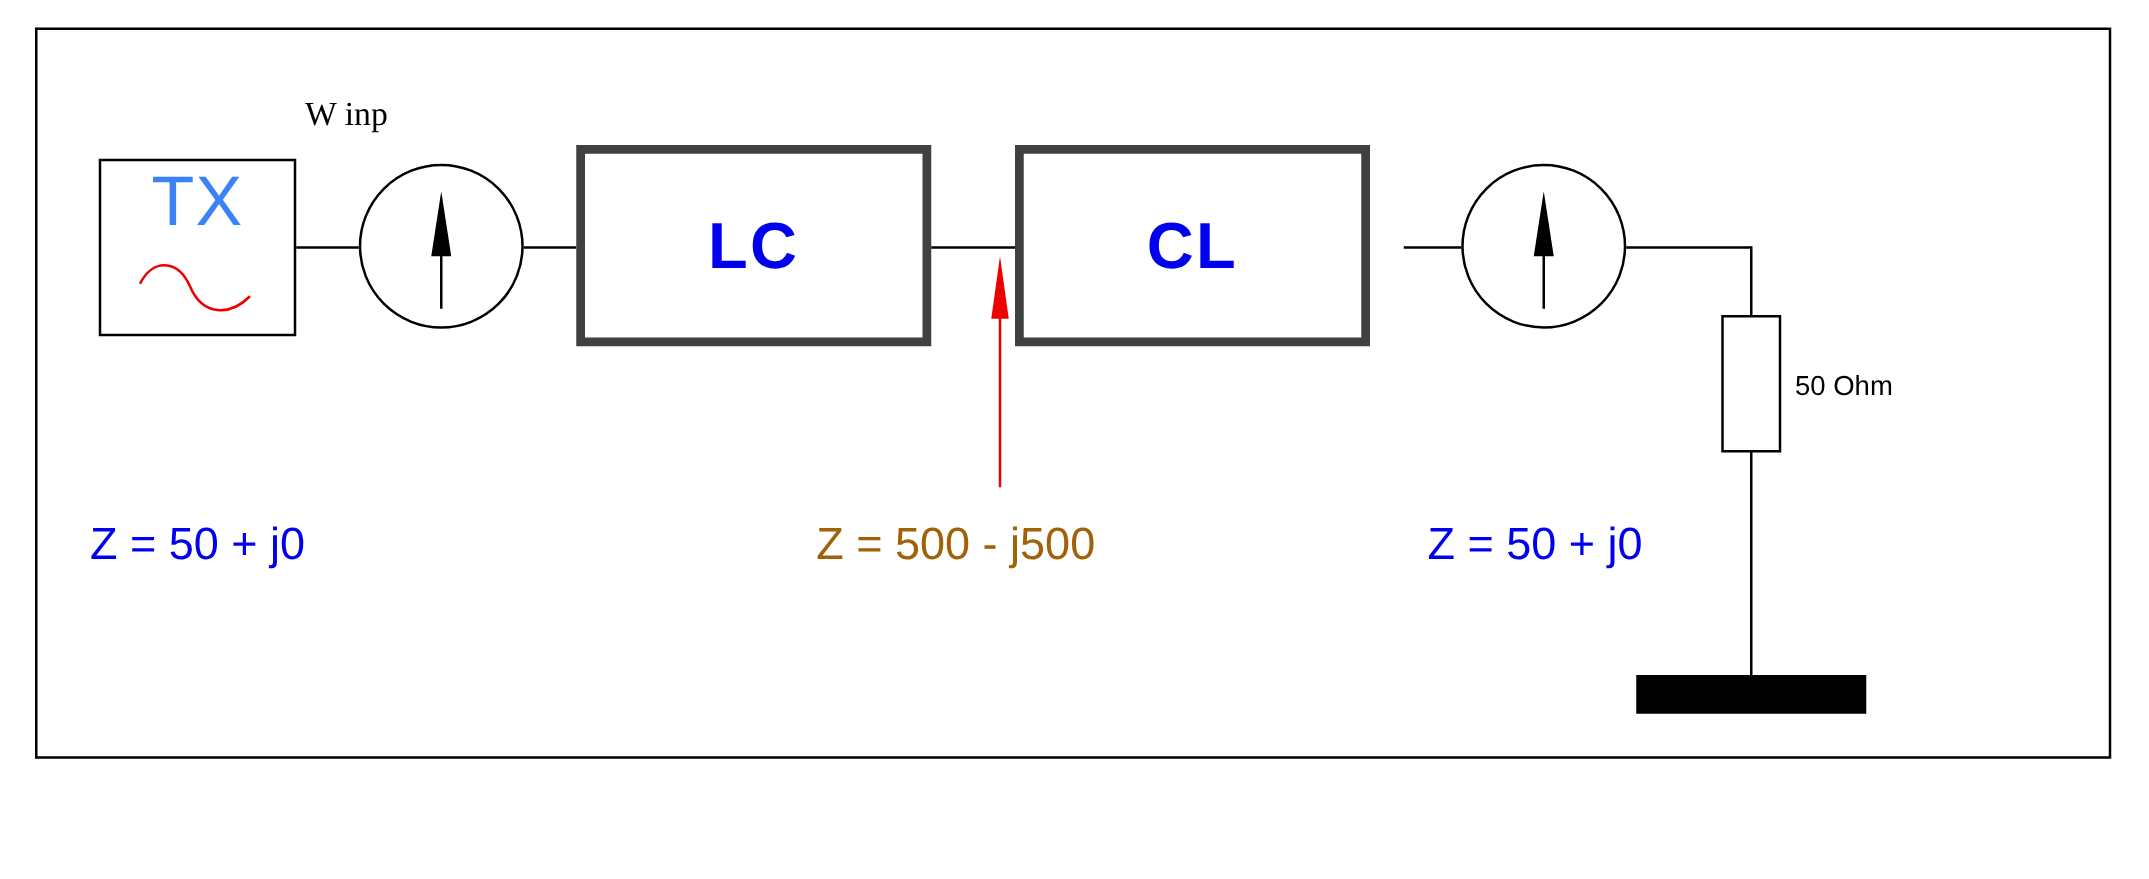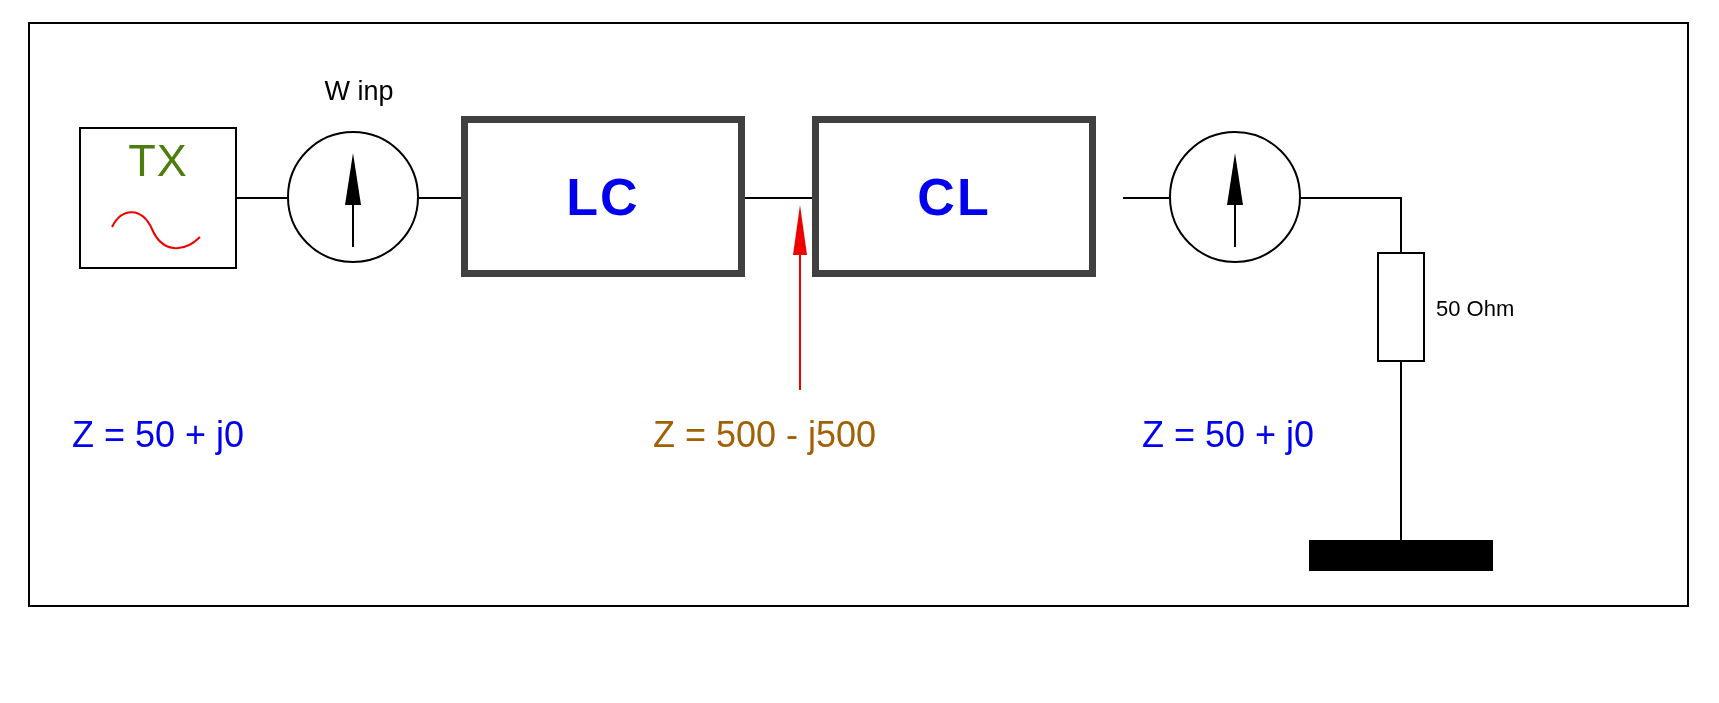--- a/index.html
+++ b/index.html
@@ -47,22 +47,22 @@
     height: 142px;
     border: 2px solid #000000;
     box-sizing: border-box;
   }
   #tx-label {
     position: absolute;
     left: 0;
     top: 8px;
     width: 100%;
     text-align: center;
-    color: #4d7c0f;
-    font-size: 45px;
+    color: #3b82f6;
+    font-size: 56px;
     line-height: 48px;
     letter-spacing: 1px;
   }
   #tx-sine {
     position: absolute;
     left: 50%;
     top: 80px;
     transform: translateX(-50%);
   }
   
@@ -79,21 +79,22 @@
     position: absolute;
     left: 50%;
     top: 18px;
     transform: translateX(-50%);
   }
   .meter-caption {
     position: absolute;
     font-size: 27px;
     color: #000000;
     white-space: nowrap;
-    text-align: center;
+    text-align: left;
+    font-family: Liberation Serif, serif;
   }
   
   .net-box {
     position: absolute;
     top: 116px;
     width: 284px;
     height: 161px;
     border: 7px solid #404040;
     box-sizing: border-box;
     background: #ffffff;

